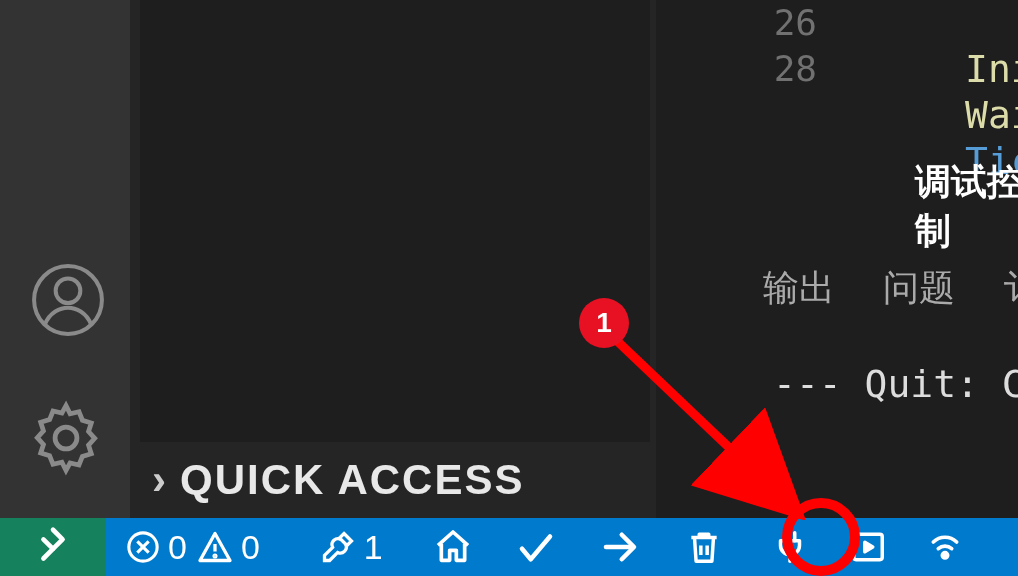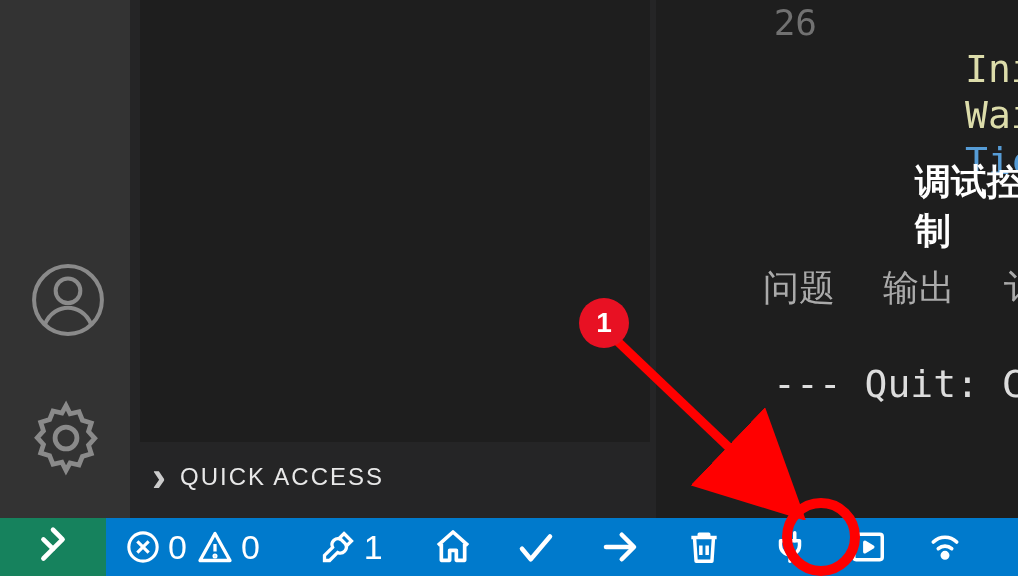--- a/index.html
+++ b/index.html
@@ -10,21 +10,21 @@
   .activity-bar { position: absolute; left: 0; top: 0; width: 130px; height: 518px; background: #333333; }
   .activity-icon { color: #888; display:flex; align-items:center; justify-content:center; }
   .account-icon { position:absolute; left: 28px; top: 260px; width: 80px; height: 80px; }
   .settings-icon { position:absolute; left: 24px; top: 396px; width: 84px; height: 84px; }
 
   
   .side-panel { position: absolute; left: 130px; top: 0; width: 526px; height: 518px; background: #252526; }
   .inner-dark { position:absolute; left:10px; top:0; width:510px; height:442px; background:#1e1e1e; }
   .quick-access { position:absolute; left: 22px; top: 456px; display:flex; align-items:center; color:#ccc; }
   .quick-access .chevron { font-size: 42px; font-weight:700; margin-right: 14px; line-height:1; color:#ccc; }
-  .quick-access .label { font-size: 24px; font-weight:400; letter-spacing: 2px; color:#e8e8e8; }
+  .quick-access .label { font-size: 42px; font-weight:700; letter-spacing: 2px; color:#e8e8e8; }
 
   
   .editor-area { position:absolute; left:695px; top:0; width:362px; height:401px; background:#1e1e1e; }
   .gutter { position:absolute; left:0; top:0; width:160px; }
   .gutter .ln { color:#717171; font-family: Consolas, monospace; font-size: 36px; text-align:right; padding-right: 38px; height:46px; line-height:46px; }
   .code { position:absolute; left:270px; top:0; font-family: Consolas, monospace; font-size:38px; }
   .code .cl { height:46px; line-height:46px; white-space:pre; }
   .fn-yellow { color:#dcdcaa; }
   .fn-blue { color:#569cd6; }
   .ghost { color:#ffffff; font-weight:700; }
@@ -71,33 +71,34 @@
     <div class="inner-dark"></div>
     <div class="quick-access">
       <span class="chevron">›</span>
       <span class="label">QUICK ACCESS</span>
     </div>
   </div>
 
   <div class="editor-area">
     <div class="gutter">
       <div class="ln">26</div>
+      <div class="ln">28</div>
     </div>
     <div class="code">
       <div class="cl"></div>
       <div class="cl fn-yellow">InitS</div>
       <div class="cl fn-yellow">WaitF</div>
       <div class="cl fn-blue">Ticke</div>
       <div class="cl"></div>
     </div>
     <div class="ghost ghost-text">调试控制</div>
 
     <div class="panel-tabs">
+      <div class="tab">输出</div>
       <div class="tab">问题</div>
-      <div class="tab">输出</div>
       <div class="tab">讠</div>
     </div>
     <div class="terminal-text">--- Quit: Ctr</div>
   </div>
 
   <div class="status-bar">
     <div class="remote">
       <svg width="46" height="46" viewBox="0 0 24 24" fill="none" stroke="#fff" stroke-width="2.4" stroke-linecap="round" stroke-linejoin="round">
         <path d="M7 8l5 5-5 5"></path>
           <path d="M12 3l5 5-5 5"></path>

